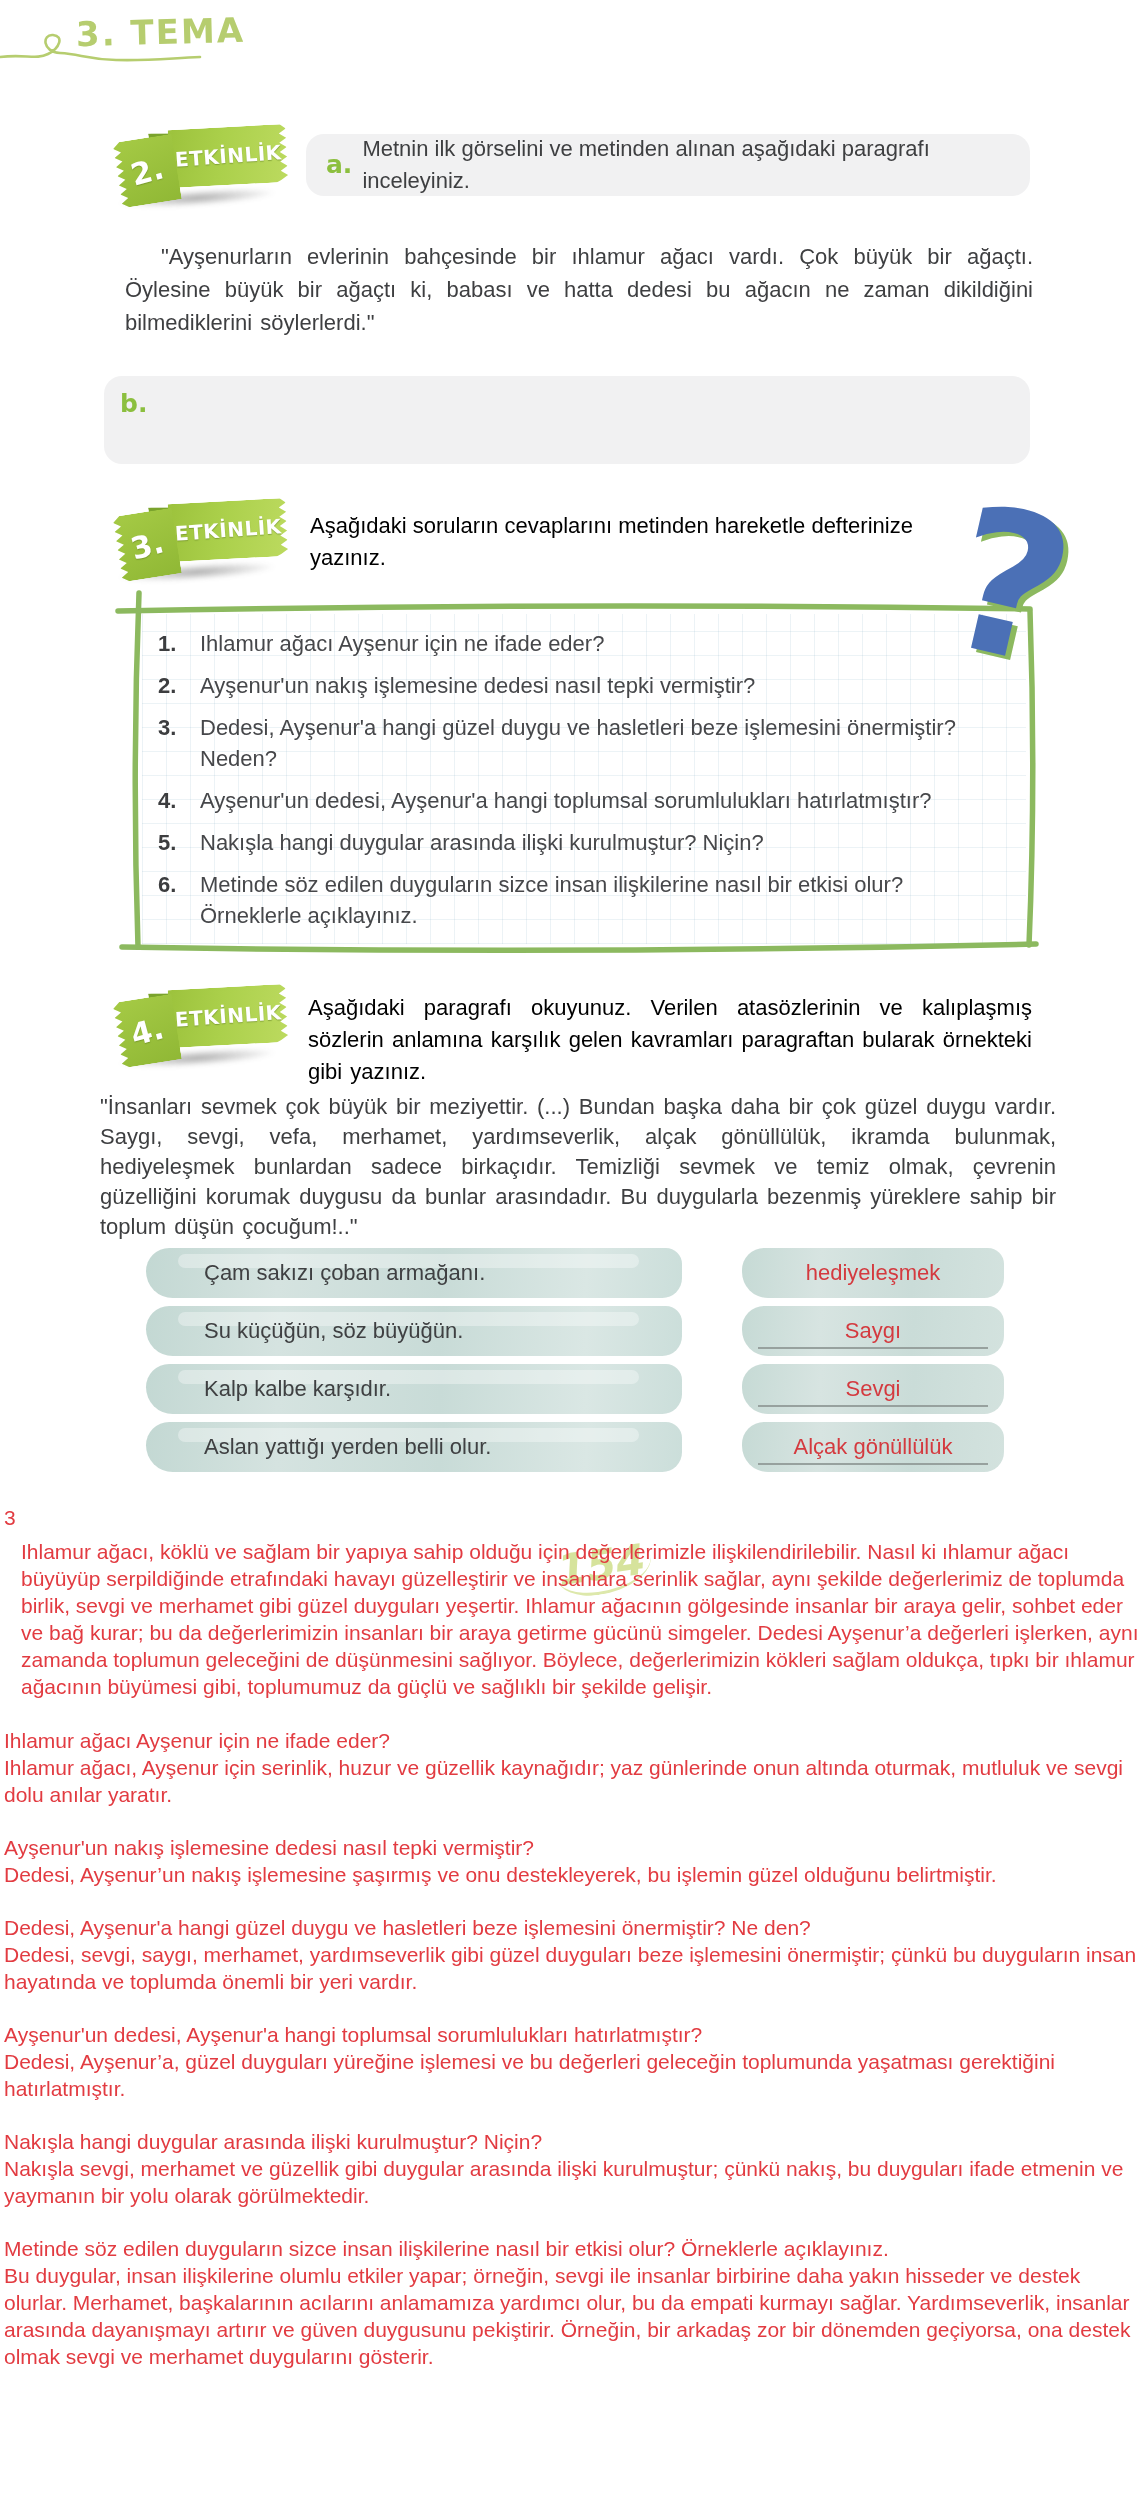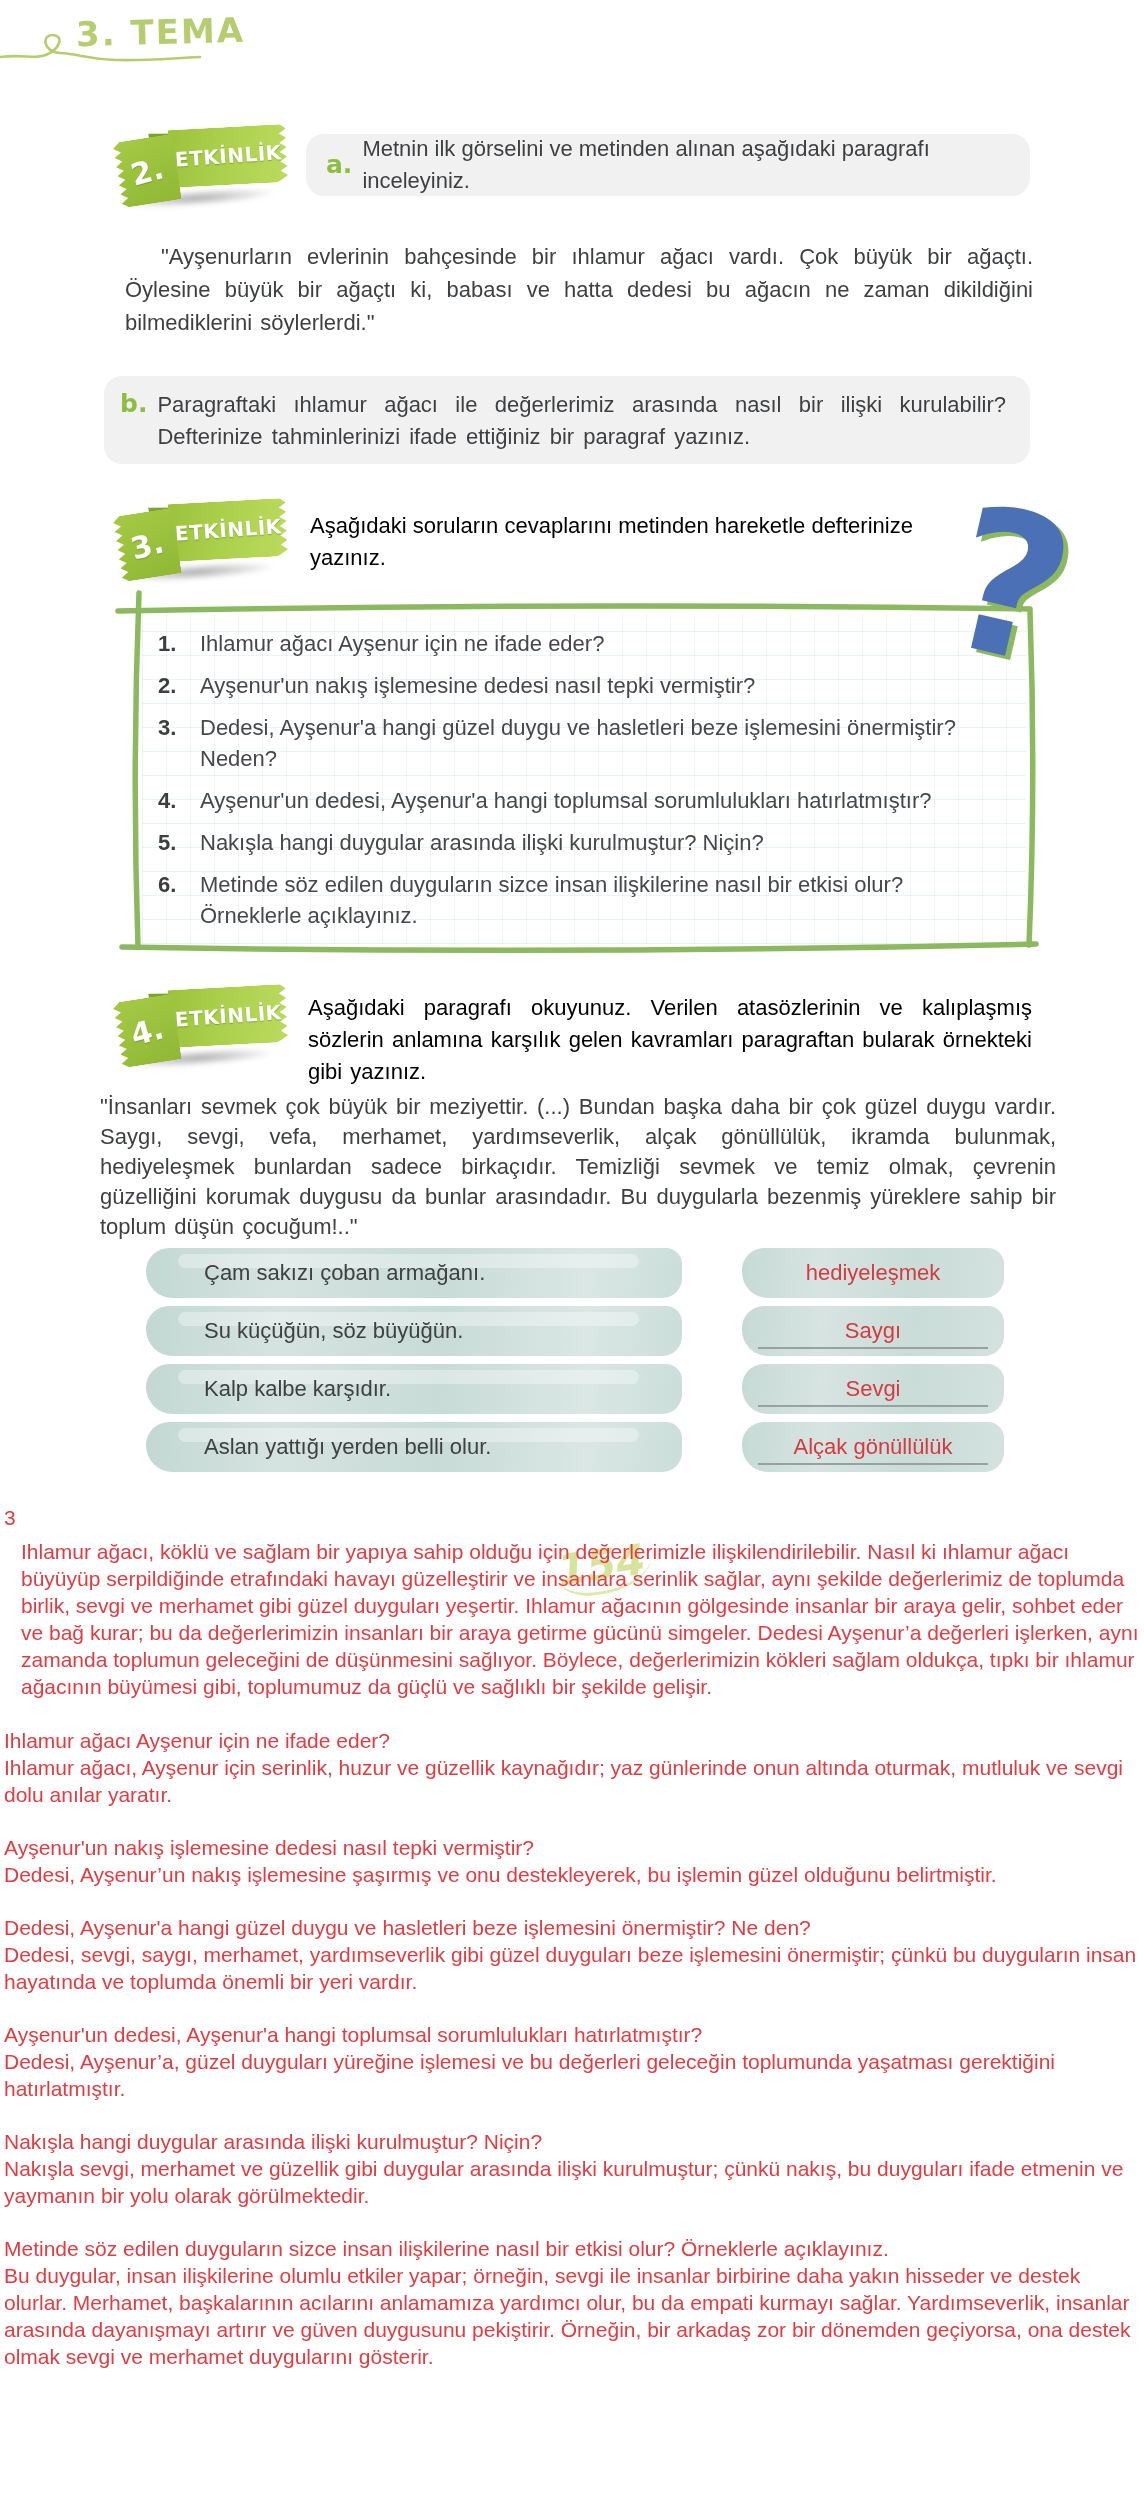--- a/index.html
+++ b/index.html
@@ -105,21 +105,20 @@
 
   <div class="pill pill-a">
     <span class="abc">a.</span>
     <span class="pill-text">Metnin ilk görselini ve metinden alınan aşağıdaki paragrafı inceleyiniz.</span>
   </div>
 
   <div class="quote quote-2">"Ayşenurların evlerinin bahçesinde bir ıhlamur ağacı vardı. Çok büyük bir ağaçtı. Öylesine büyük bir ağaçtı ki, babası ve hatta dedesi bu ağacın ne zaman dikildiğini bilmediklerini söylerlerdi."</div>
 
   <div class="pill pill-b">
     <span class="abc">b.</span>
-    <span class="pill-text">Paragraftaki ıhlamur ağacı ile değerlerimiz arasında nasıl bir ilişki kurulabilir? Defterinize tahminlerinizi ifade ettiğiniz bir paragraf yazınız.</span>
   </div>
 
   <div class="badge" style="left:103px;top:496px;">
     <div class="badge-shadow"></div>
     <div class="badge-fold"></div>
     <div class="badge-ribbon">
       <span class="badge-label">ETKİNLİK</span>
     </div>
     <div class="badge-flap">
       <span class="badge-num">3.</span>

